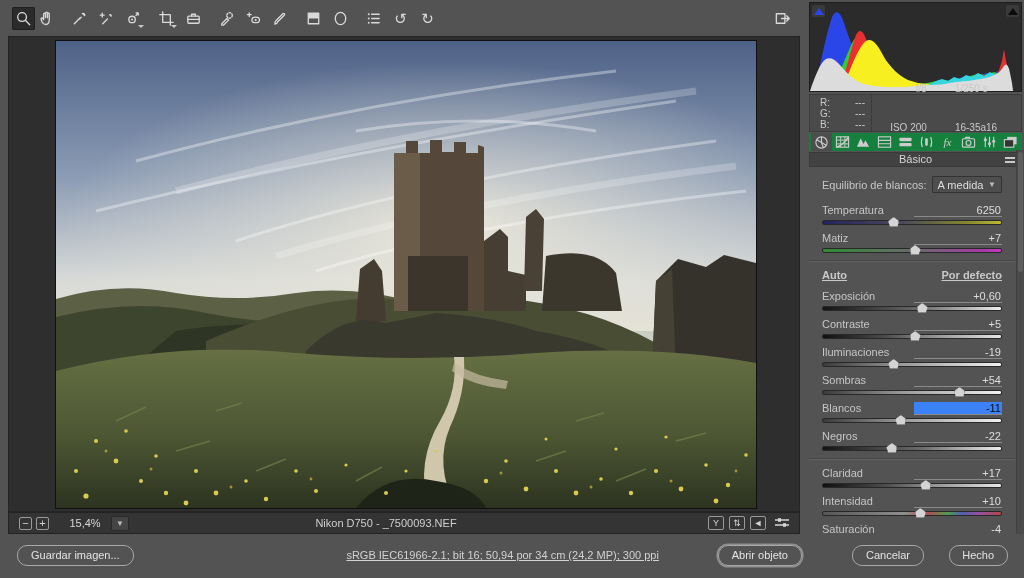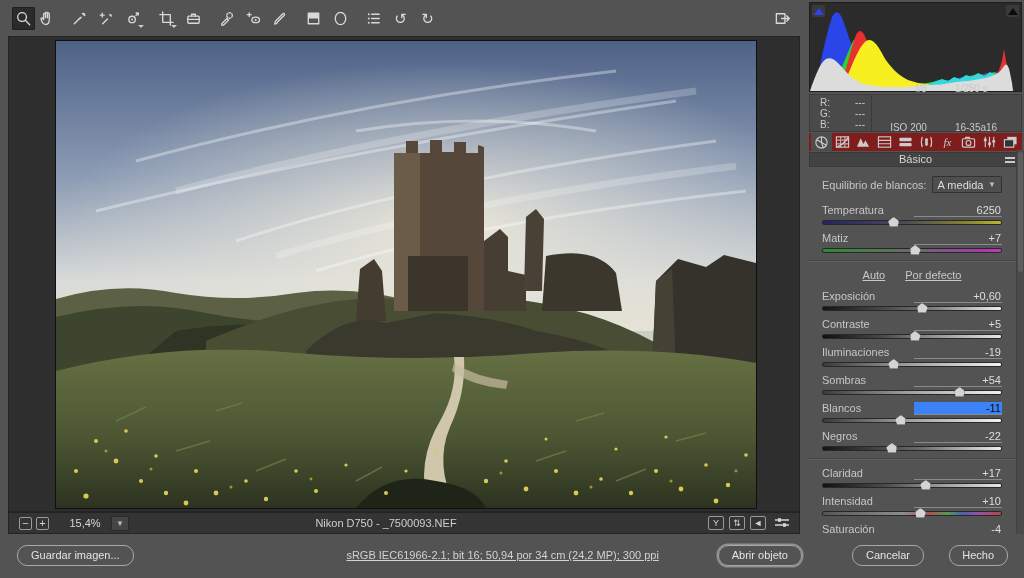--- a/index.html
+++ b/index.html
@@ -59,21 +59,21 @@
   #clip-highlights .clip-tri { border-bottom:7px solid #0c0c0c; }
 
   #exif { position:absolute; left:1px; top:94px; width:213px; height:38px; display:flex;
     background:#4a4a4a; border:1px solid #3c3c3c; font-size:10px; color:#c9c9c9; }
   #exif-rgb { width:62px; border-right:1px solid #3c3c3c; padding:2px 6px 0 10px; }
   #exif-rgb div { display:flex; justify-content:space-between; line-height:11px; }
   #exif-shot { flex:1; display:grid; grid-template-columns:1fr 1.25fr; align-content:center;
     row-gap:3px; column-gap:10px; padding:0 10px;gap:28px; }
   #exif-shot .r { text-align:right; } #exif-shot .l { text-align:left; }
 
-  #tabs { position:absolute; left:1px; top:133px; width:213px; height:18px; background:#7f1d1d;
+  #tabs { position:absolute; left:1px; top:133px; width:213px; height:18px; background:#15803d;
     display:flex; align-items:center; padding-left:2px; }
   .tab { width:21px; height:18px; display:flex; align-items:center; justify-content:center; }
   .tab.sel { background:#4d4d4d; }
   .tab svg { stroke:#cccccc; fill:none; stroke-width:1.2; }
   .tab .fillp { fill:#cccccc; stroke:none; }
   .tab .fx { font-style:italic; font-size:11px; color:#ccc; font-family:"Liberation Serif", serif; }
 
   #panel-header { position:absolute; left:1px; top:152px; width:213px; height:15px;
     background:#424242; border:1px solid #393939; text-align:center; line-height:13px;
     color:#d6d6d6; }
@@ -104,21 +104,21 @@
   .sl-track.tint { background:linear-gradient(90deg,#2e8a32,#6a6a6a 50%,#a63aa6 90%,#c13ac1); }
   .sl-track.neutral { background:linear-gradient(90deg,#141414,#6b6b6b 55%,#ededed); }
   .sl-track.neutral-light { background:linear-gradient(90deg,#3a3a3a,#9a9a9a 45%,#f2f2f2); }
   .sl-track.clarity { background:linear-gradient(90deg,#101010,#4c4c4c 35%,#8e8e8e 60%,#e6e6e6); }
   .sl-track.vib { background:linear-gradient(90deg,#565656,#8e8e8e 45%,#a85050 60%,#4f9e4f 70%,#4f5fae 78%,#9a4f9e 88%,#b04848); }
   .thumb { position:absolute; top:-4px; width:11px; height:10px; margin-left:-6px;
     background:#d4d4d4; clip-path:polygon(50% 0,100% 42%,82% 100%,18% 100%,0 42%);
     box-shadow:inset 0 0 0 1px #8a8a8a; }
   .divider { height:2px; border-top:1px solid #454545; border-bottom:1px solid #616161;
     margin:4px -13px 7px -13px; }
-  .links-row { display:flex; justify-content:center; gap:20px; margin:0 0 9px 0; }
+  .links-row { display:flex; justify-content:space-between; gap:20px; margin:0 0 9px 0;font-weight:bold; }
   .plink { color:#c9c9c9; text-decoration:underline; }
 
   
   #bottom-bar { position:absolute; left:0; top:534px; width:1024px; height:44px; background:#535353; }
   .btn { position:absolute; top:11px; height:21px; padding:0 13px; border:1px solid #a8a8a8;
     border-radius:10px; background:transparent; color:#e3e3e3; font-size:11px; line-height:19px;
     font-family:"Liberation Sans", sans-serif; }
   #save-btn { left:17px; }
   #open-btn { right:222px; box-shadow:0 0 0 1.5px #8f8f8f; }
   #cancel-btn { right:100px; }

